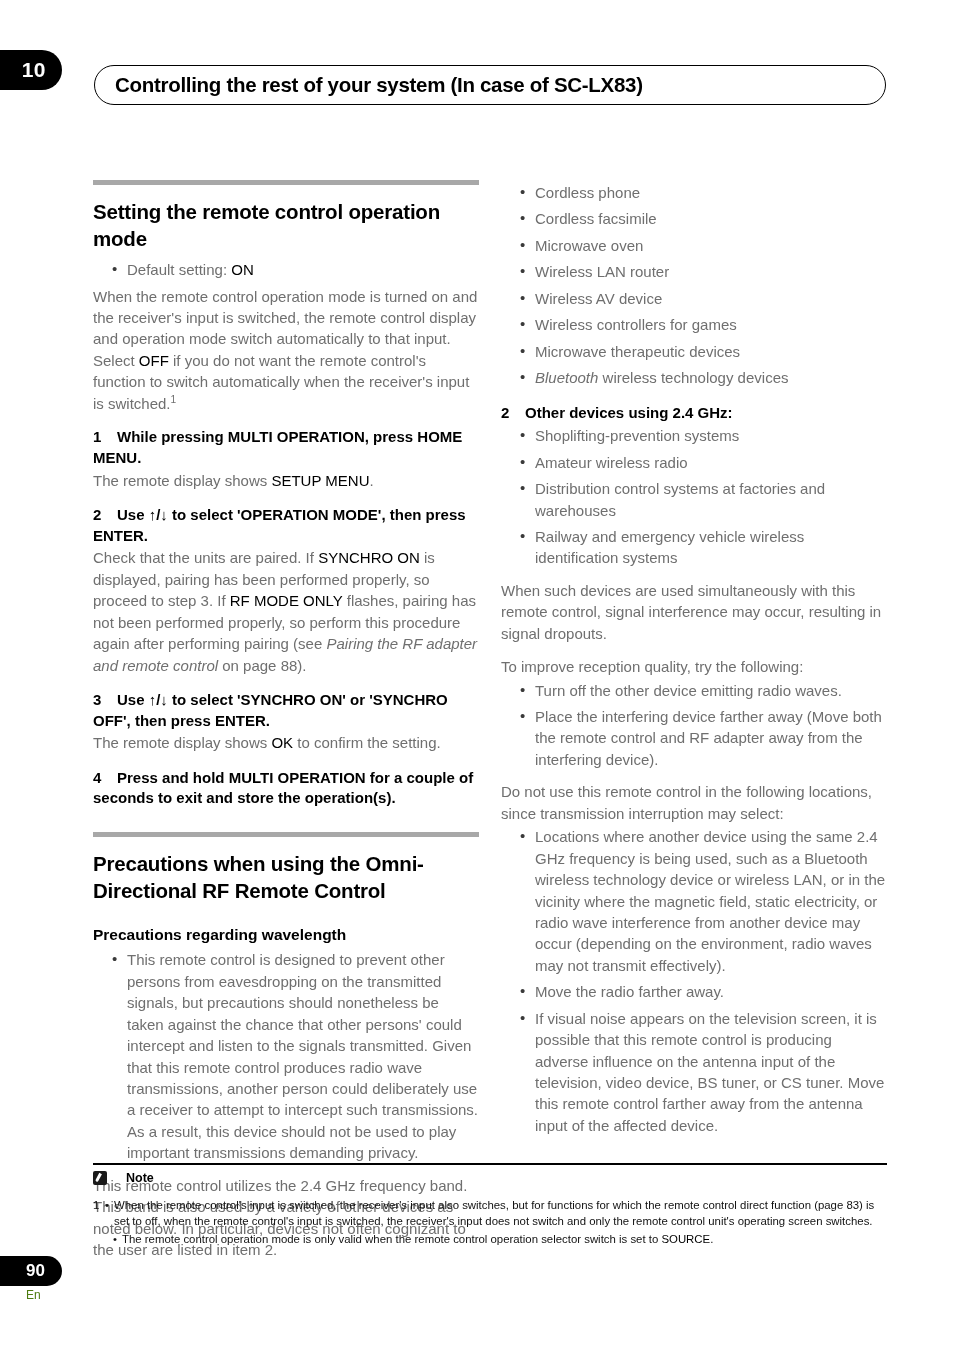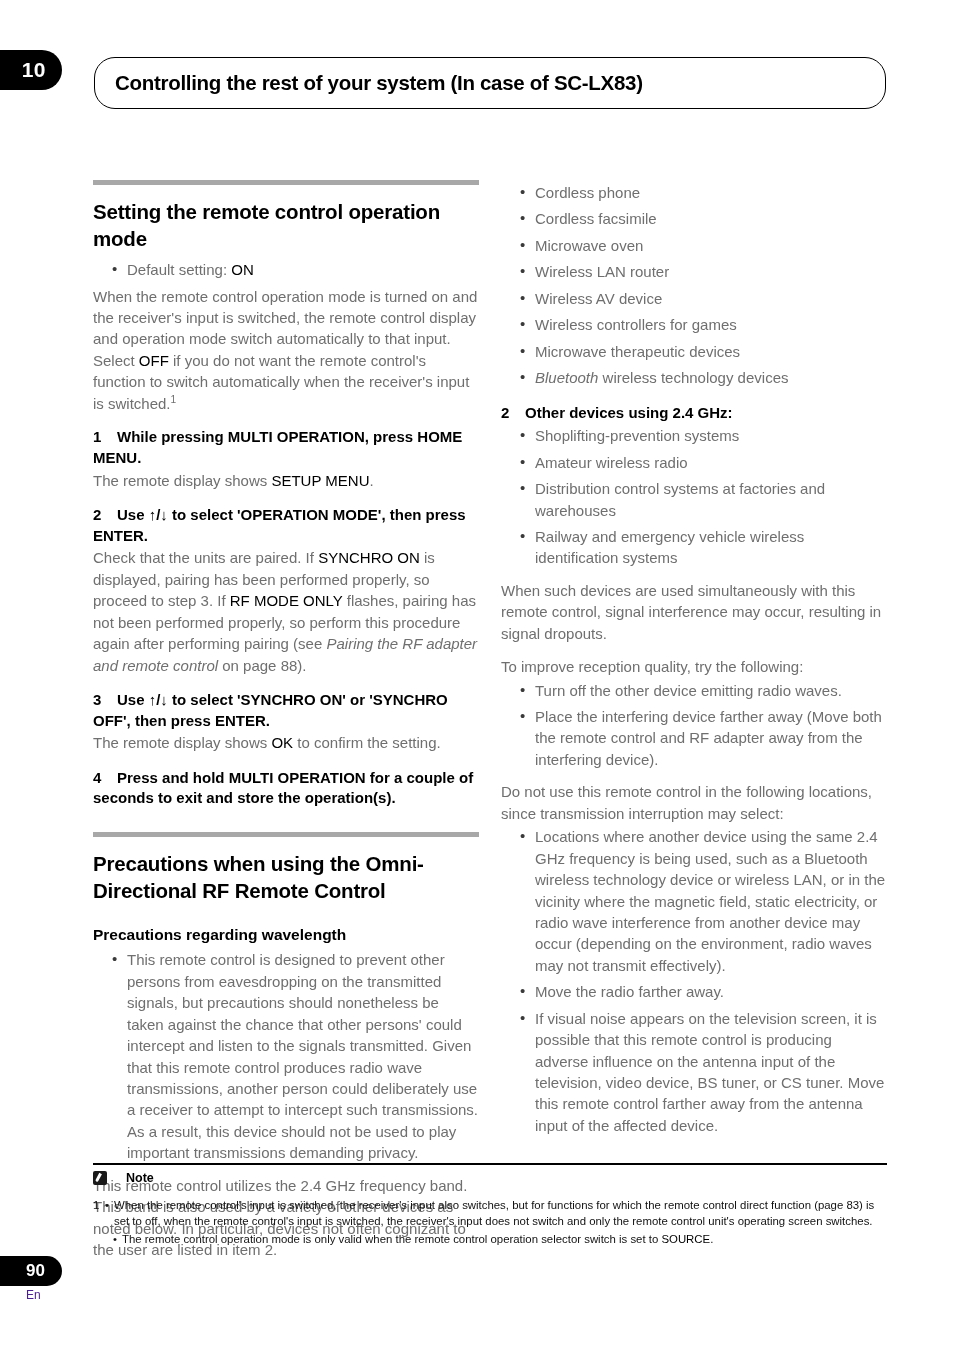--- a/index.html
+++ b/index.html
@@ -37,23 +37,23 @@
     display: flex;
     align-items: center;
     justify-content: flex-end;
     padding-right: 16px;
     box-sizing: border-box;
     letter-spacing: 0.5px;
   }
   .header-pill {
     position: absolute;
     left: 94px;
-    top: 7px;
+    top: 15px;
     width: 792px;
-    height: 52px;
+    height: 40px;
     border: 1.4px solid #000000;
     border-radius: 21px;
     box-sizing: border-box;
     display: flex;
     align-items: center;
     padding-left: 20px;
   }
   .header-title {
     font-size: 20.5px;
     font-weight: bold;
@@ -228,21 +228,21 @@
     align-items: center;
     justify-content: flex-end;
     padding-right: 17px;
     box-sizing: border-box;
   }
   .page-lang {
     position: absolute;
     left: 26px;
     top: 32px;
     font-size: 12px;
-    color: #4c1d95;
+    color: #4d7c0f;
   }
   sup { font-size: 0.68em; vertical-align: super; }
 </style>
 </head>
 <body>
 
 <div id="page-header">
   <div class="chapter-badge">
     <span>10</span>
   </div>

